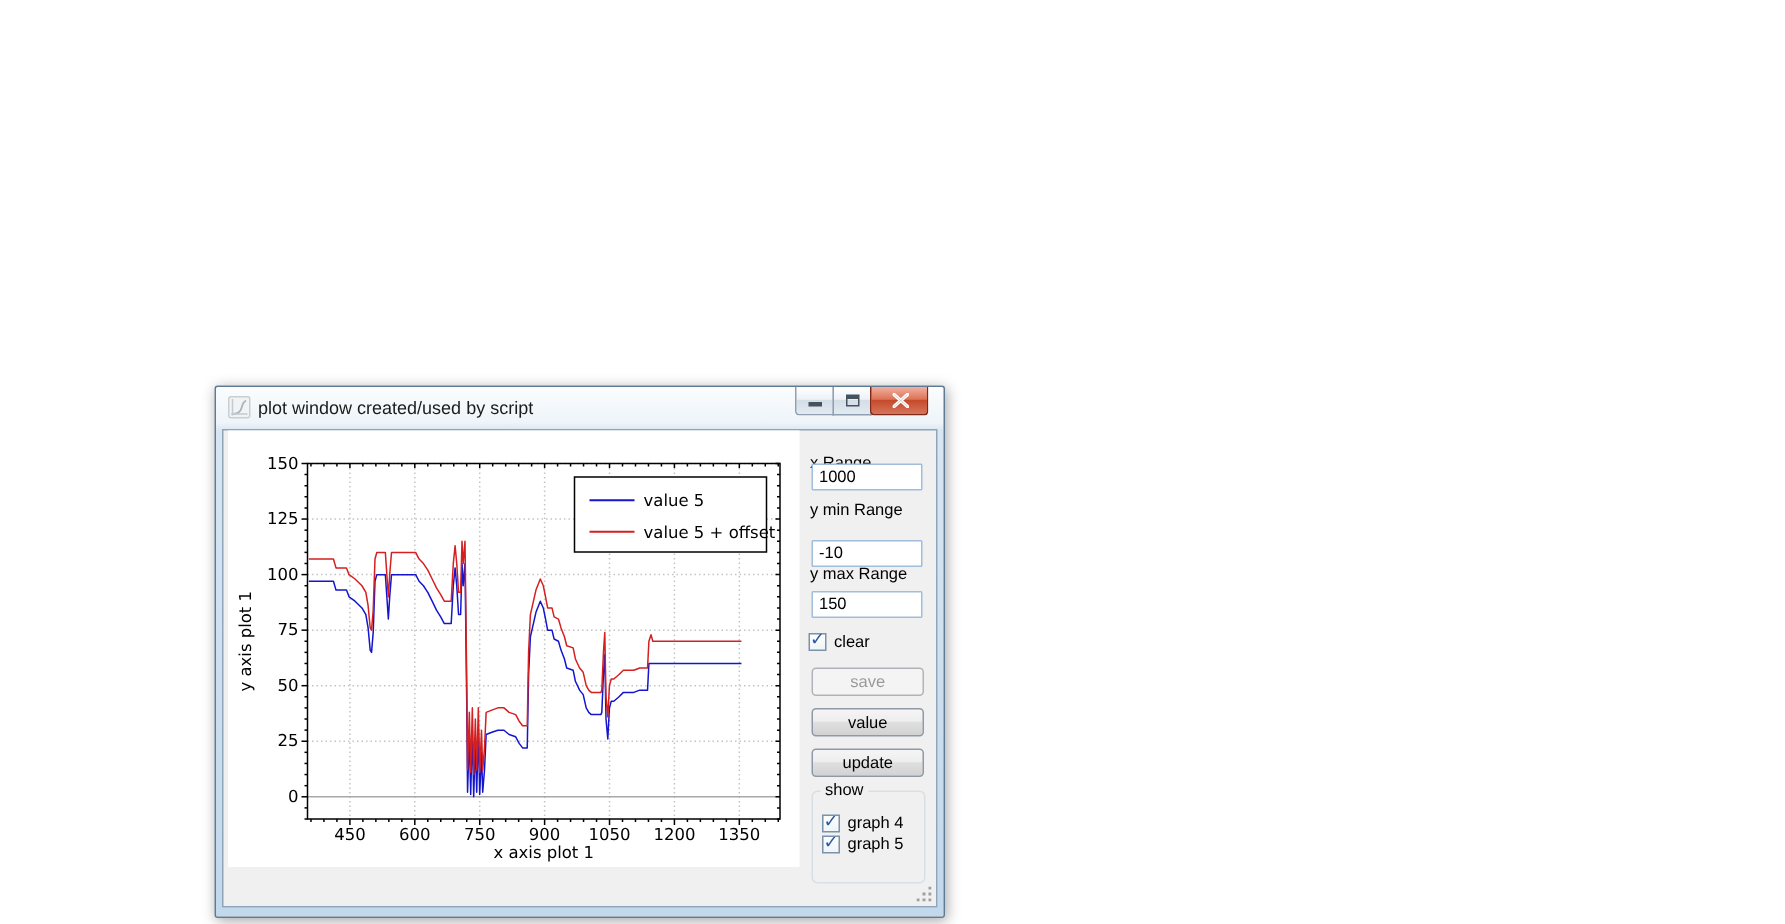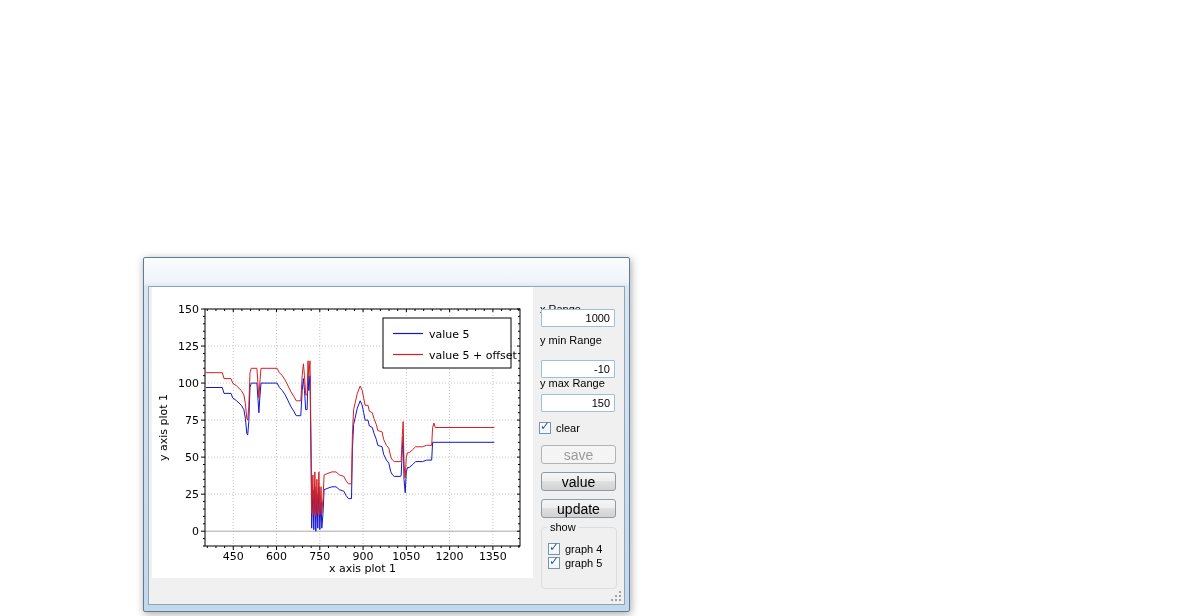--- a/index.html
+++ b/index.html
@@ -51,54 +51,78 @@
   }
   .plot-panel { position:absolute; left:3px; top:0; width:381px; height:291px; background:#ffffff; }
   .plot-panel svg { display:block; }
 
   
   .sidebar { position:absolute; left:389px; top:4px; width:85px; height:290px; font-size:11px; }
   .fld-label { position:absolute; left:2px; color:#000; white-space:nowrap; }
   .fld-input {
     position:absolute; left:3px; width:74px; height:18px;
     border:1px solid #a0bddb; border-radius:1px; background:#fff;
-    font-family:"Liberation Sans",sans-serif; font-size:11px; padding:1px 4px; color:#000;text-align:right;
+    font-family:"Liberation Sans",sans-serif; font-size:11px; padding:1px 4px; color:#000;
   }
   .cb-row { position:absolute; display:flex; align-items:center; }
   .cb-box {
     width:12px; height:12px; border:1px solid #7a93a8; background:linear-gradient(#fefefe,#f0f5f9);
     position:relative; flex:0 0 auto;
   }
   .cb-check {
     position:absolute; left:0px; top:-4px; font-size:12px; font-weight:bold; color:#2a57a5;
     font-family:"DejaVu Sans",sans-serif;
   }
   .cb-label { margin-left:5px; white-space:nowrap; }
   .side-btn {
     position:absolute; left:3px; width:75px; height:19px; border-radius:3px;
-    border:1px solid #8e9aa5; color:#000; font-family:"Liberation Sans",sans-serif; font-size:14px;
+    border:1px solid #8e9aa5; color:#000; font-family:"Liberation Sans",sans-serif; font-size:11px;
     background:linear-gradient(#f5f5f5,#eeeeee 45%,#dfdfdf 50%,#d2d2d2);
     padding:0; text-align:center;
   }
   .side-btn:disabled { background:#f4f4f4; border-color:#b0b4b8; color:#9a9a9a; }
   .groupbox {
     position:absolute; left:3px; top:236px; width:76px; height:62px;
     border:1px solid #d9dee2; border-radius:4px;
   }
   .groupbox-label {
     position:absolute; left:5px; top:-7px; background:#f0f0f0; padding:0 3px; font-size:11px;
   }
 
   .resize-grip { position:absolute; right:3px; bottom:3px; }
 </style>
 </head>
 <body>
 
 <div class="window">
 
+  <div class="titlebar">
+    <div class="app-icon">
+      <svg width="13" height="13" viewBox="0 0 13 13">
+        <path d="M2 11 Q7 11 8 7 Q9 3 11 2" fill="none" stroke="#aab4bc" stroke-width="1.2"></path>
+        <line x1="2" y1="1" x2="2" y2="12" stroke="#c3cad0" stroke-width="1"></line>
+        <line x1="1" y1="11" x2="12" y2="11" stroke="#c3cad0" stroke-width="1"></line>
+      </svg>
+    </div>
+    <div class="window-title">plot window created/used by script</div>
+    <div class="caption-buttons">
+      <div class="cap-btn min">
+        <div class="glyph-min"></div>
+      </div>
+      <div class="cap-btn max">
+        <div class="glyph-max"></div>
+      </div>
+      <div class="cap-btn close">
+        <svg class="glyph-close" width="11" height="10" viewBox="0 0 11 10">
+          <path d="M1 1 L10 9 M10 1 L1 9" stroke="#ffffff" stroke-width="2.4" stroke-linecap="round"></path>
+          <path d="M1 1 L10 9 M10 1 L1 9" stroke="#5a1708" stroke-width="0.6" opacity="0.25"></path>
+        </svg>
+      </div>
+    </div>
+  </div>
 
   <div class="client">
 
     <div class="plot-panel">
       <svg id="plot-svg" width="381" height="291" viewBox="0 0 381 291">
           <line x1="81.26923076923077" y1="22" x2="81.26923076923077" y2="259" stroke="#c4c4c4" stroke-dasharray="1,2"></line>
           <line x1="124.53846153846153" y1="22" x2="124.53846153846153" y2="259" stroke="#c4c4c4" stroke-dasharray="1,2"></line>
           <line x1="167.80769230769232" y1="22" x2="167.80769230769232" y2="259" stroke="#c4c4c4" stroke-dasharray="1,2"></line>
           <line x1="211.07692307692307" y1="22" x2="211.07692307692307" y2="259" stroke="#c4c4c4" stroke-dasharray="1,2"></line>
           <line x1="254.34615384615384" y1="22" x2="254.34615384615384" y2="259" stroke="#c4c4c4" stroke-dasharray="1,2"></line>

